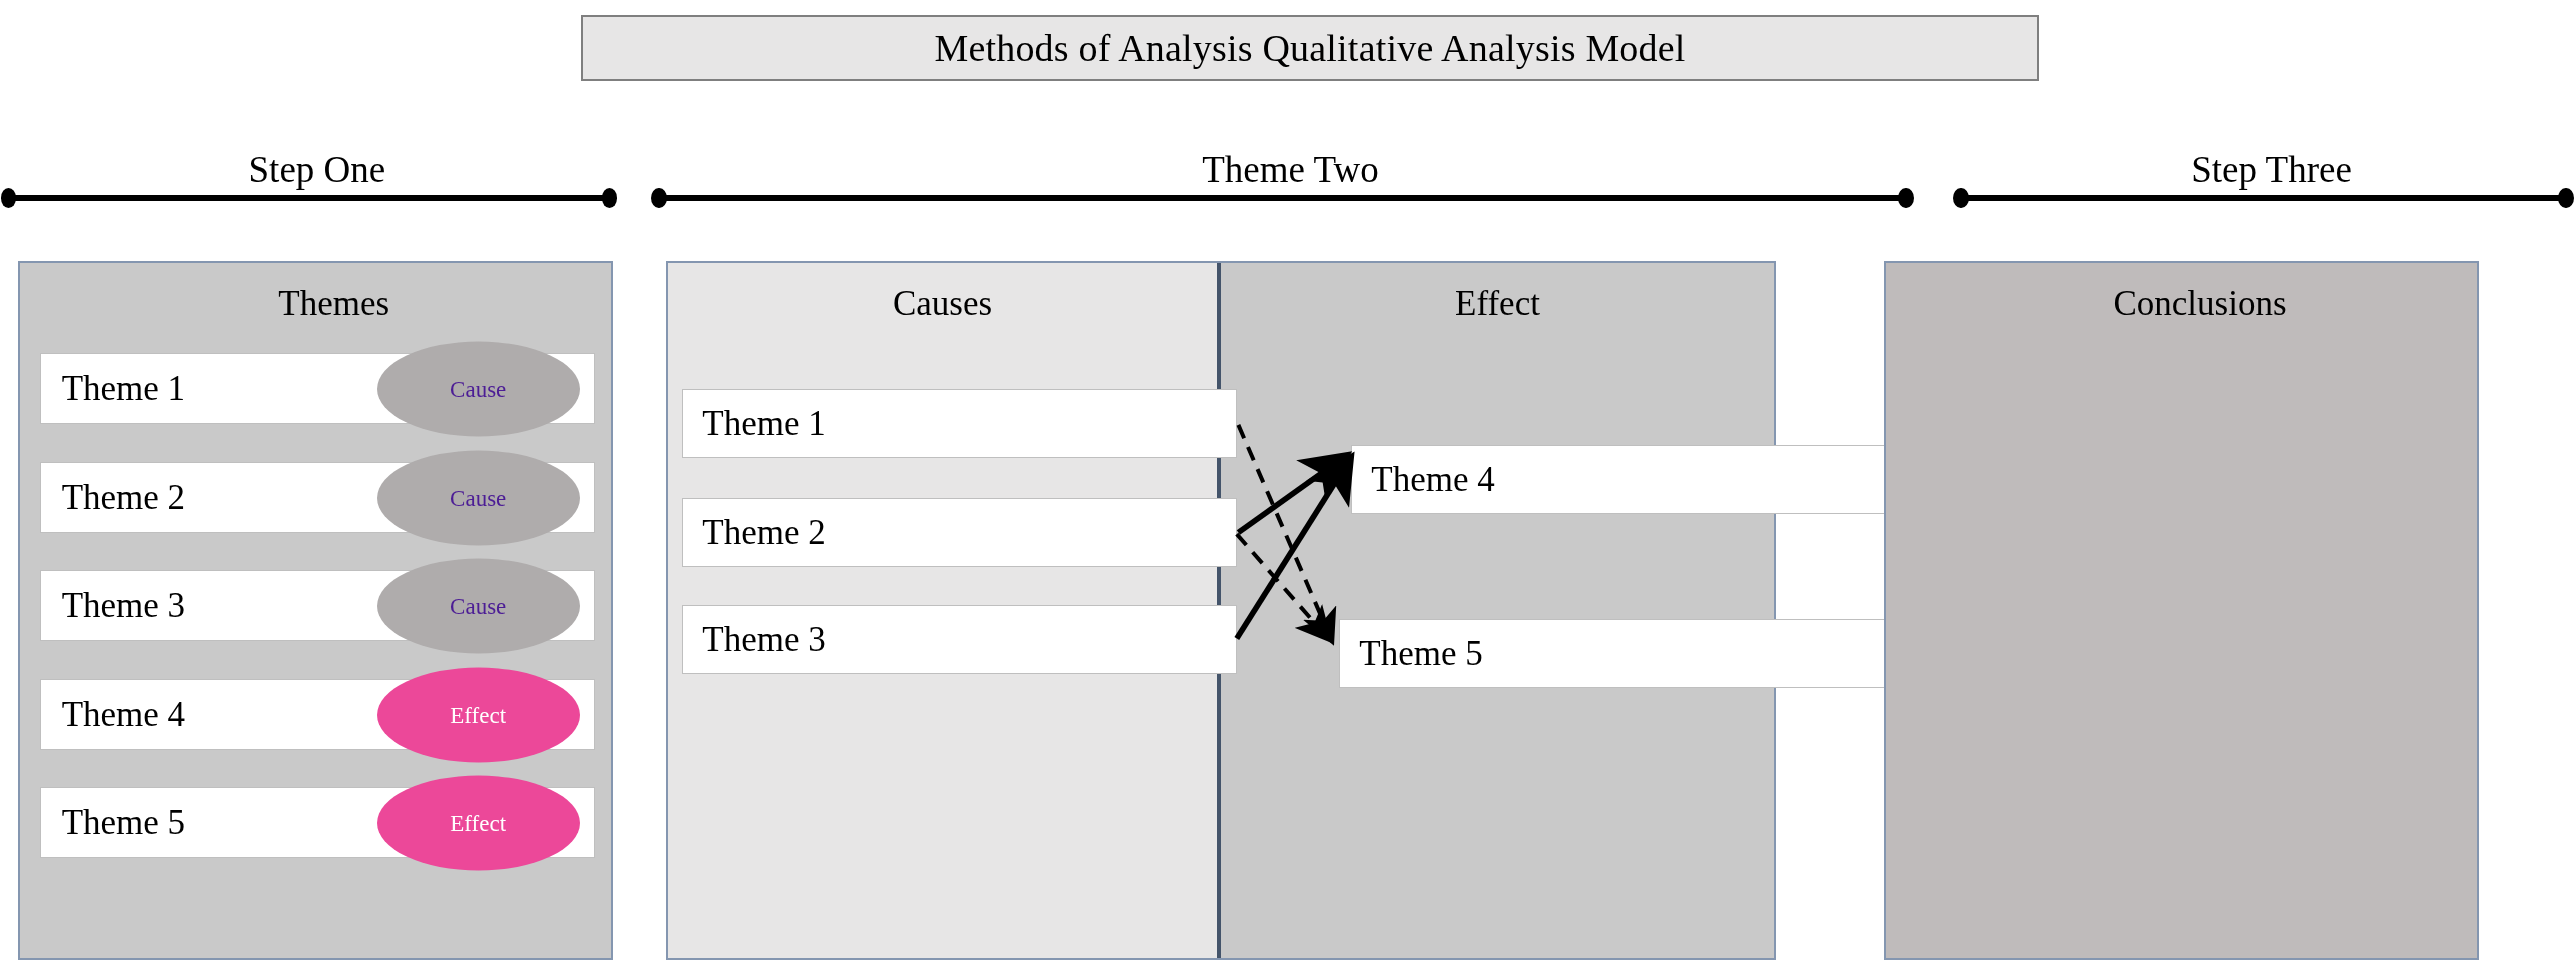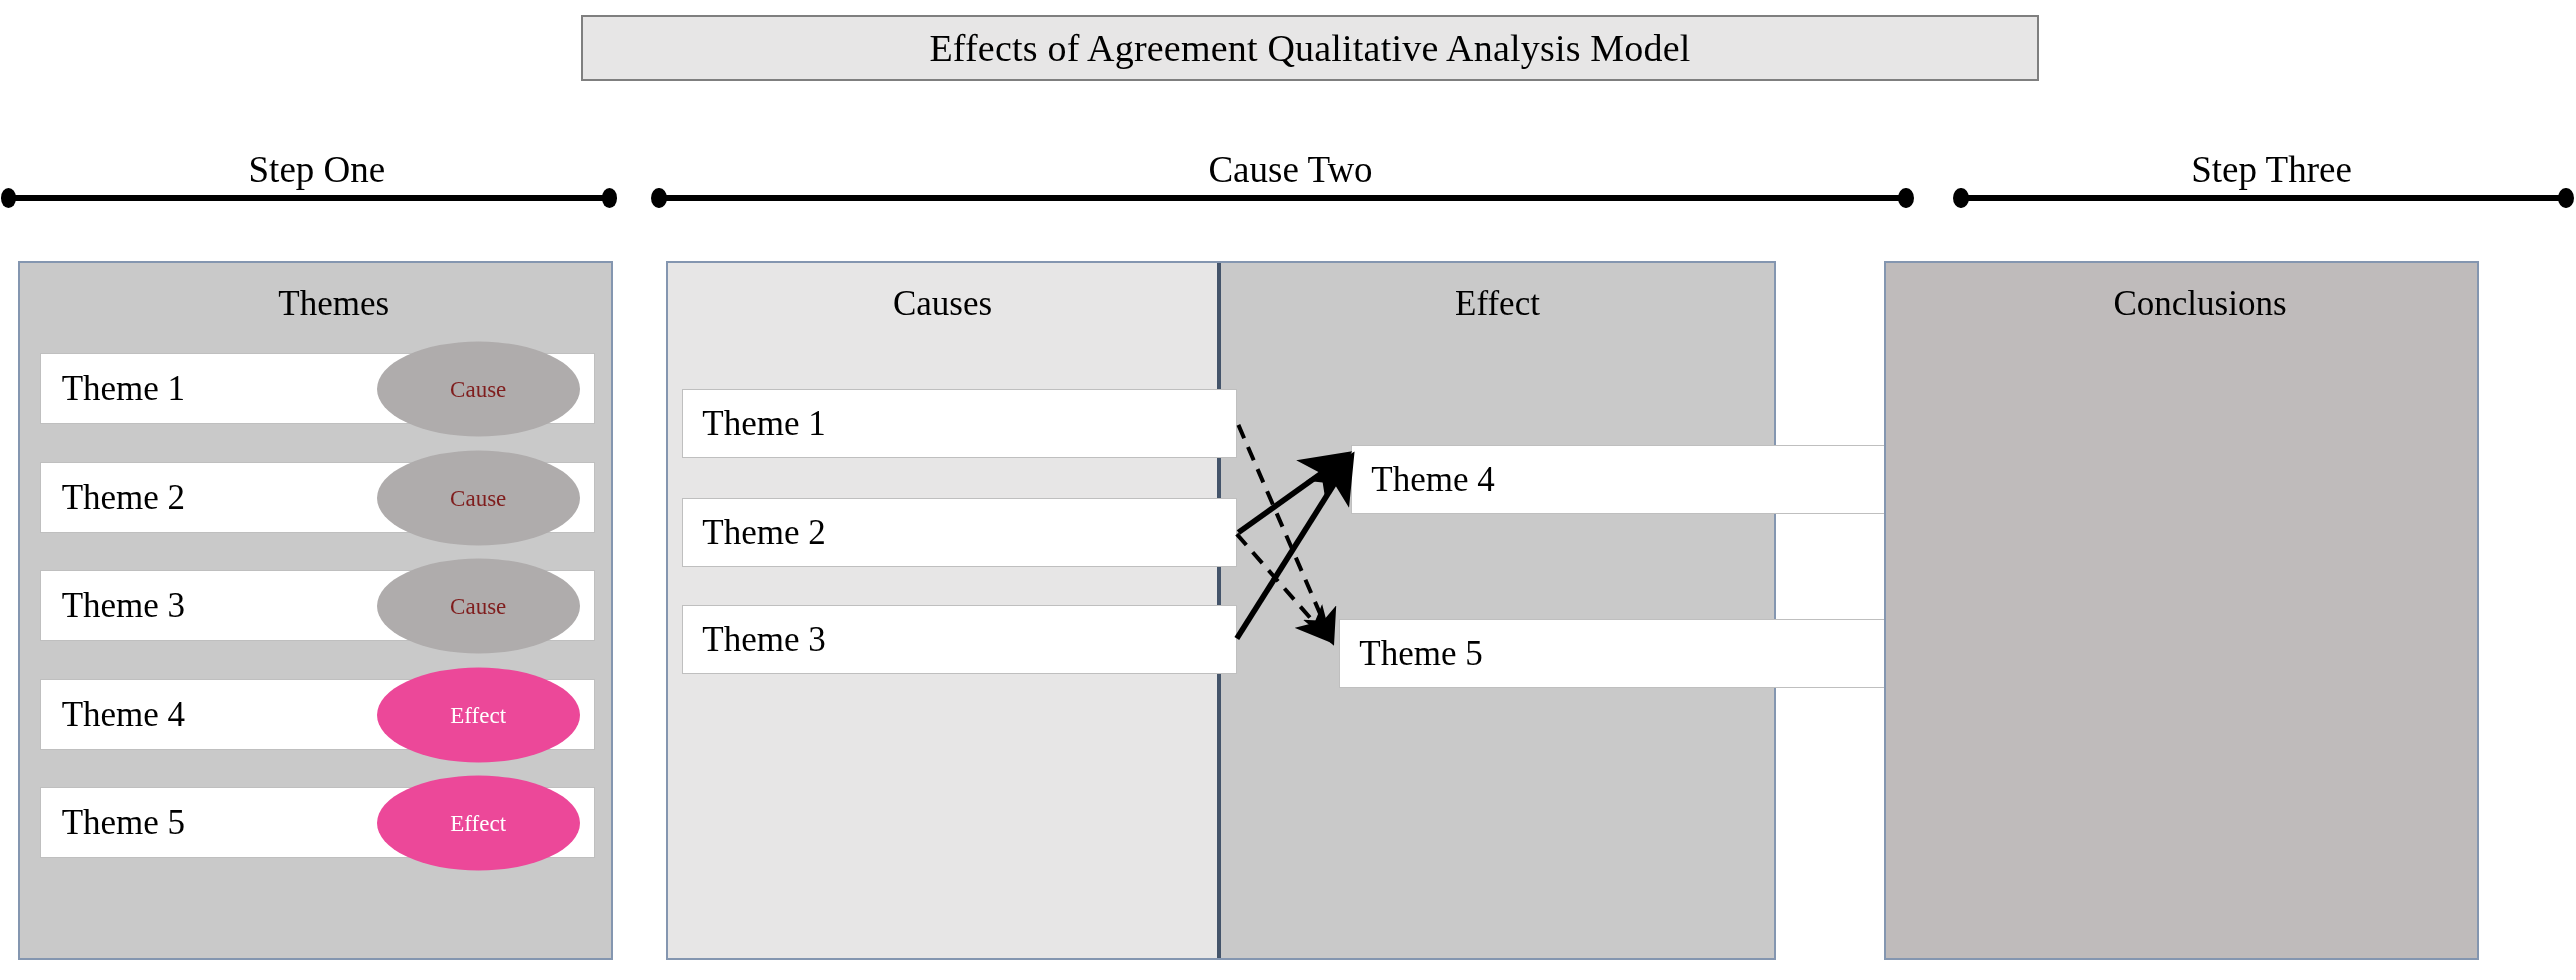--- a/index.html
+++ b/index.html
@@ -124,21 +124,21 @@
     width: 203px;
     height: 95px;
     border-radius: 50%;
     display: flex;
     align-items: center;
     justify-content: center;
     font-size: 23px;
     line-height: 1;
     z-index: 2;
   }
-  .badge-cause  { background: #AFACAC; color: #7f1d1d; }
+  .badge-cause  { background: #AFACAC; color: #4c1d95; }
   .badge-effect { background: #ec4899; color: #FFFFFF; }
 
   
   #steptwo-panel {
     left: 666px;
     top: 261px;
     width: 1110px;
     height: 699px;
     background: #E7E6E6;
     overflow: visible;
@@ -207,30 +207,30 @@
     margin: 35px 27px 0 27px;
     text-align: center;
     font-size: 35px;
     line-height: 1.18;
   }
 </style>
 </head>
 <body>
 
 <div id="title-banner">
-  <span class="title-text">Effects of Agreement Qualitative Analysis Model</span>
+  <span class="title-text">Methods of Analysis Qualitative Analysis Model</span>
 </div>
 
 <div class="step-header" id="step-one-header">
   <span class="step-label">Step One</span>
   <div class="step-rule"></div>
 </div>
 
 <div class="step-header" id="step-two-header">
-  <span class="step-label">Cause Two</span>
+  <span class="step-label">Theme Two</span>
   <div class="step-rule"></div>
 </div>
 
 <div class="step-header" id="step-three-header">
   <span class="step-label">Step Three</span>
   <div class="step-rule"></div>
 </div>
 
 <div class="panel" id="themes-panel">
   <div class="panel-heading">Themes</div>

